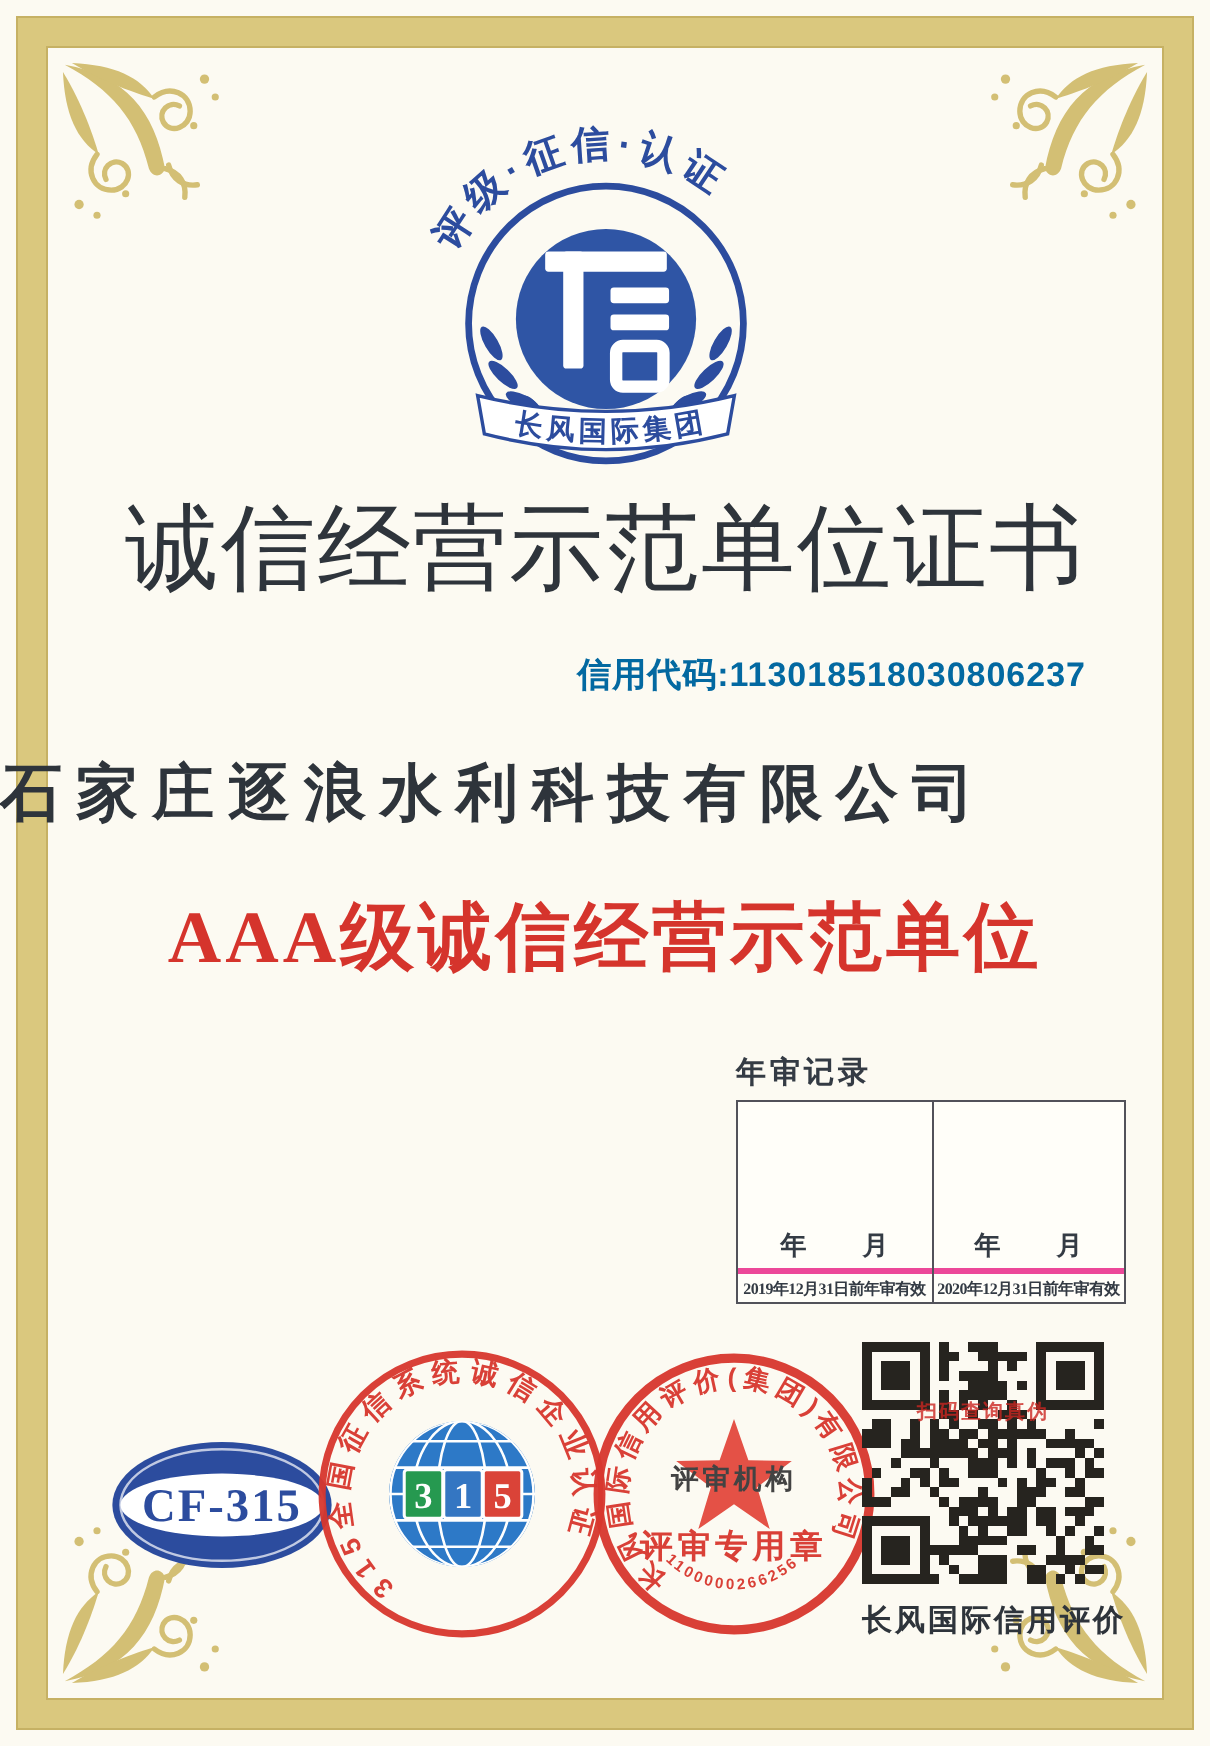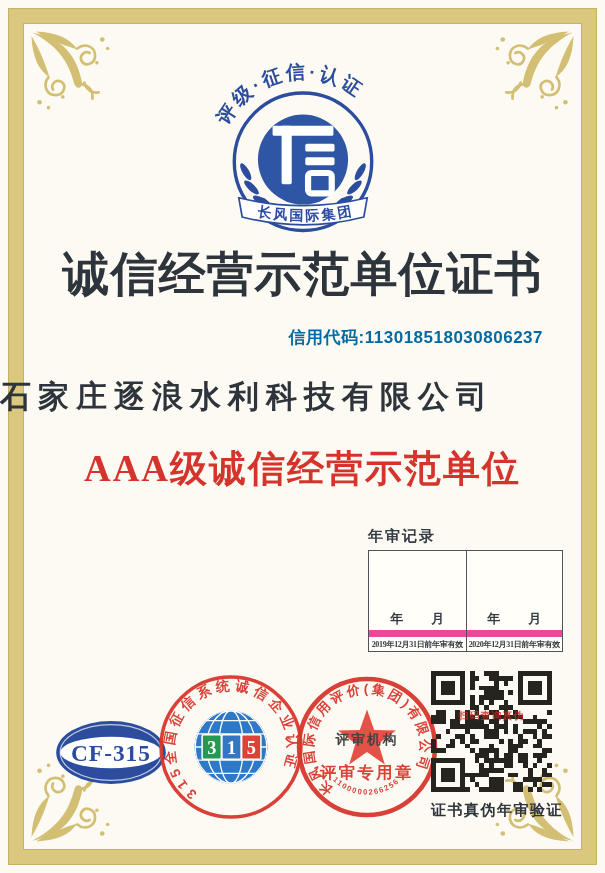--- a/index.html
+++ b/index.html
@@ -10,21 +10,21 @@
   .corner{position:absolute;width:86px;height:86px;}
   .corner.tl{left:27px;top:27px;}
   .corner.tr{right:27px;top:27px;transform:scaleX(-1);}
   .corner.bl{left:27px;bottom:27px;transform:scaleY(-1);}
   .corner.br{right:27px;bottom:27px;transform:scale(-1,-1);}
 
   .emblem-logo{position:absolute;left:50%;top:60px;transform:translateX(-50%);
         width:214px;height:190px;}
 
   .certificate-title{position:absolute;left:0;right:0;top:243px;text-align:center;
-        font-size:47px;font-weight:700;letter-spacing:1px;color:#2e343b;}
+        font-size:47px;font-weight:400;letter-spacing:1px;color:#2e343b;}
   .credit-code{position:absolute;right:62px;top:326px;font-size:17px;font-weight:700;
         color:#0369a1;letter-spacing:.5px;}
   .company-name{position:absolute;left:0;right:0;top:376px;text-align:left;
         font-size:31px;font-weight:800;letter-spacing:7px;color:#2e343b;white-space:nowrap;}
   .award-title{position:absolute;left:0;right:0;top:444px;text-align:center;
         font-family:Liberation Serif, serif;font-size:37px;font-weight:700;
         letter-spacing:2px;color:#d5342c;white-space:nowrap;}
 
   .details-block{position:absolute;left:66px;top:541px;
         font-family:"Liberation Serif",serif;font-size:17.5px;font-weight:700;
@@ -32,33 +32,33 @@
 
   .annual-block{position:absolute;left:368px;top:527px;width:195px;
         font-family:"Liberation Serif",serif;color:#343b44;}
   .annual-title{font-size:15px;font-weight:700;letter-spacing:2px;}
   .annual-table{display:grid;grid-template-columns:1fr 1fr;margin-top:4px;
         border:1.5px solid #52525a;height:100px;background:#fffef9;}
   .annual-cell{display:flex;flex-direction:column;justify-content:flex-end;}
   .annual-cell + .annual-cell{border-left:1.2px solid #52525a;}
   .ym{display:flex;justify-content:center;gap:28px;font-size:13px;font-weight:700;
         margin-bottom:2px;}
-  .annual-note{border-top:7px solid #ec4899;font-size:8px;font-weight:700;
+  .annual-note{border-top:3px solid #ec4899;font-size:8px;font-weight:700;
         text-align:center;padding:1.5px 0;white-space:nowrap;letter-spacing:-.3px;}
 
   .seal-cf315{position:absolute;left:54px;top:719px;width:114px;text-align:center;}
   .mutual-label{margin-top:10px;font-family:"Liberation Serif",serif;font-size:15.5px;
         font-weight:700;letter-spacing:5px;color:#333a42;}
   .seal-globe{position:absolute;left:157px;top:673px;width:148px;height:148px;opacity:.95;}
   .seal-star{position:absolute;left:295px;top:675px;width:144px;height:144px;opacity:.95;}
 
   .qr-block{position:absolute;left:431px;top:671px;width:121px;text-align:center;}
   .qr-wrap{position:relative;width:121px;height:121px;}
   .qr-svg{width:121px;height:121px;display:block;}
-  .qr-overlay{position:absolute;left:0;right:0;top:38px;font-size:10px;font-weight:700;
+  .qr-overlay{position:absolute;left:0;right:0;top:28px;font-size:10px;font-weight:700;
         color:rgba(202,38,32,.8);letter-spacing:1px;white-space:nowrap;}
   .qr-caption{margin-top:9px;font-family:"Liberation Serif",serif;font-size:15px;
         font-weight:700;letter-spacing:1.5px;color:#2e343b;white-space:nowrap;}
 </style>
 </head>
 <body>
 
 <div class="page">
 
   <div class="border-band"></div>
@@ -599,16 +599,16 @@
             <rect x="13" y="24" width="1" height="1"></rect>
             <rect x="14" y="24" width="1" height="1"></rect>
             <rect x="17" y="24" width="1" height="1"></rect>
             <rect x="18" y="24" width="1" height="1"></rect>
             <rect x="20" y="24" width="1" height="1"></rect>
             <rect x="22" y="24" width="1" height="1"></rect>
           </g>
       </svg>
       <div class="qr-overlay">扫码查询真伪</div>
     </div>
-    <div class="qr-caption">证书真伪年审验证</div>
+    <div class="qr-caption">长风国际信用评价</div>
   </div>
 
 </div>
 
 </body></html>

